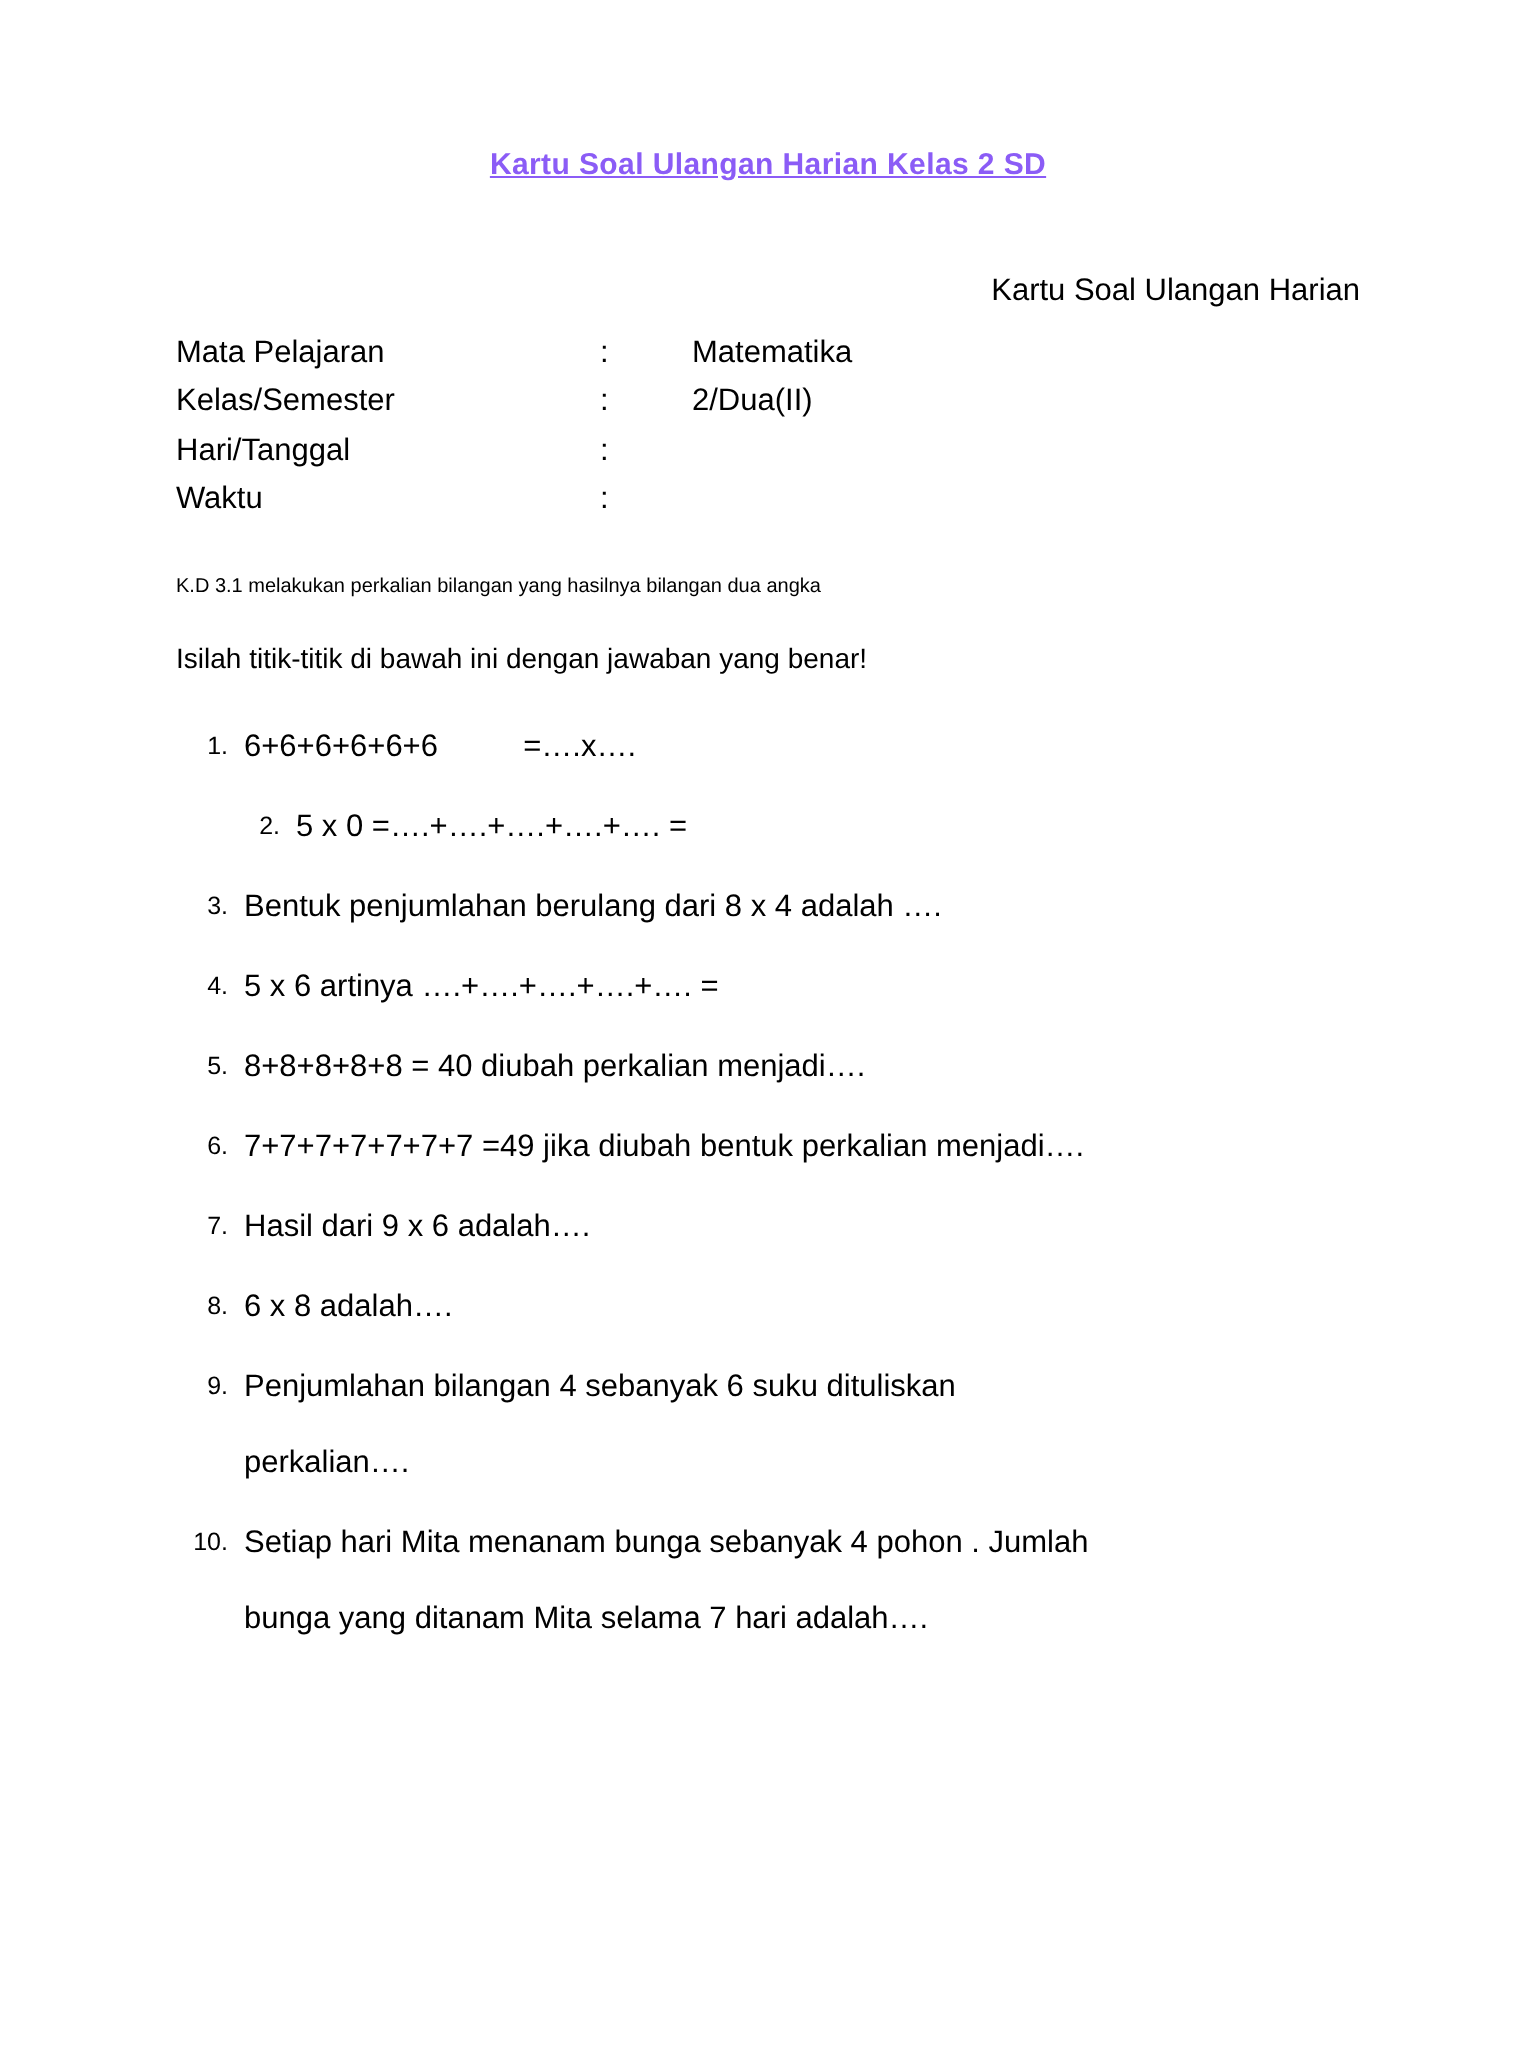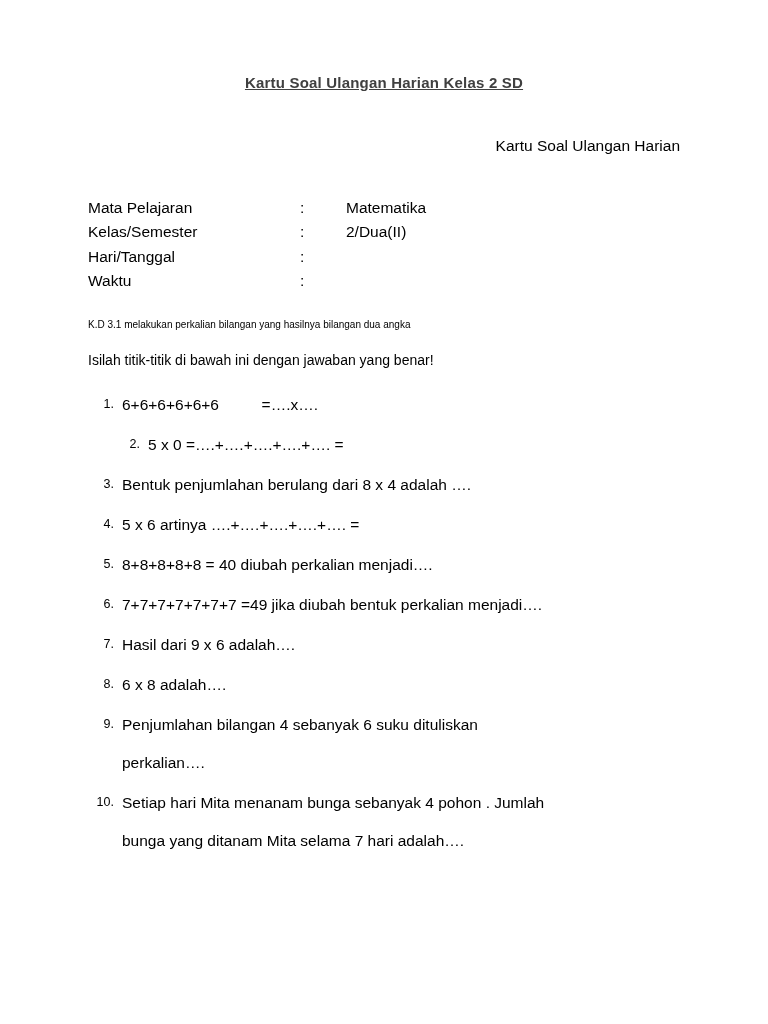--- a/index.html
+++ b/index.html
@@ -17,36 +17,36 @@
   }
   .page {
     width: 768px;
     height: 1024px;
     box-sizing: border-box;
     padding: 60px 88px 40px 88px;
     position: relative;
   }
   .doc-title {
     text-align: center;
-    color: #404040;
+    color: #8b5cf6;
     font-weight: bold;
     font-size: 15px;
     text-decoration: underline;
     letter-spacing: 0.2px;
     margin: 14px 0 0 0;
     padding: 0 10px;
   }
   .intro {
     font-size: 15.5px;
     margin-top: 44px;
     line-height: 1.45;
     text-align: right;
   }
   .meta {
-    margin-top: 39px;
+    margin-top: 8px;
     font-size: 15.5px;
     line-height: 1.55;
   }
   .meta-row {
     display: flex;
     align-items: baseline;
   }
   .meta-label {
     width: 212px;
     flex: 0 0 212px;

